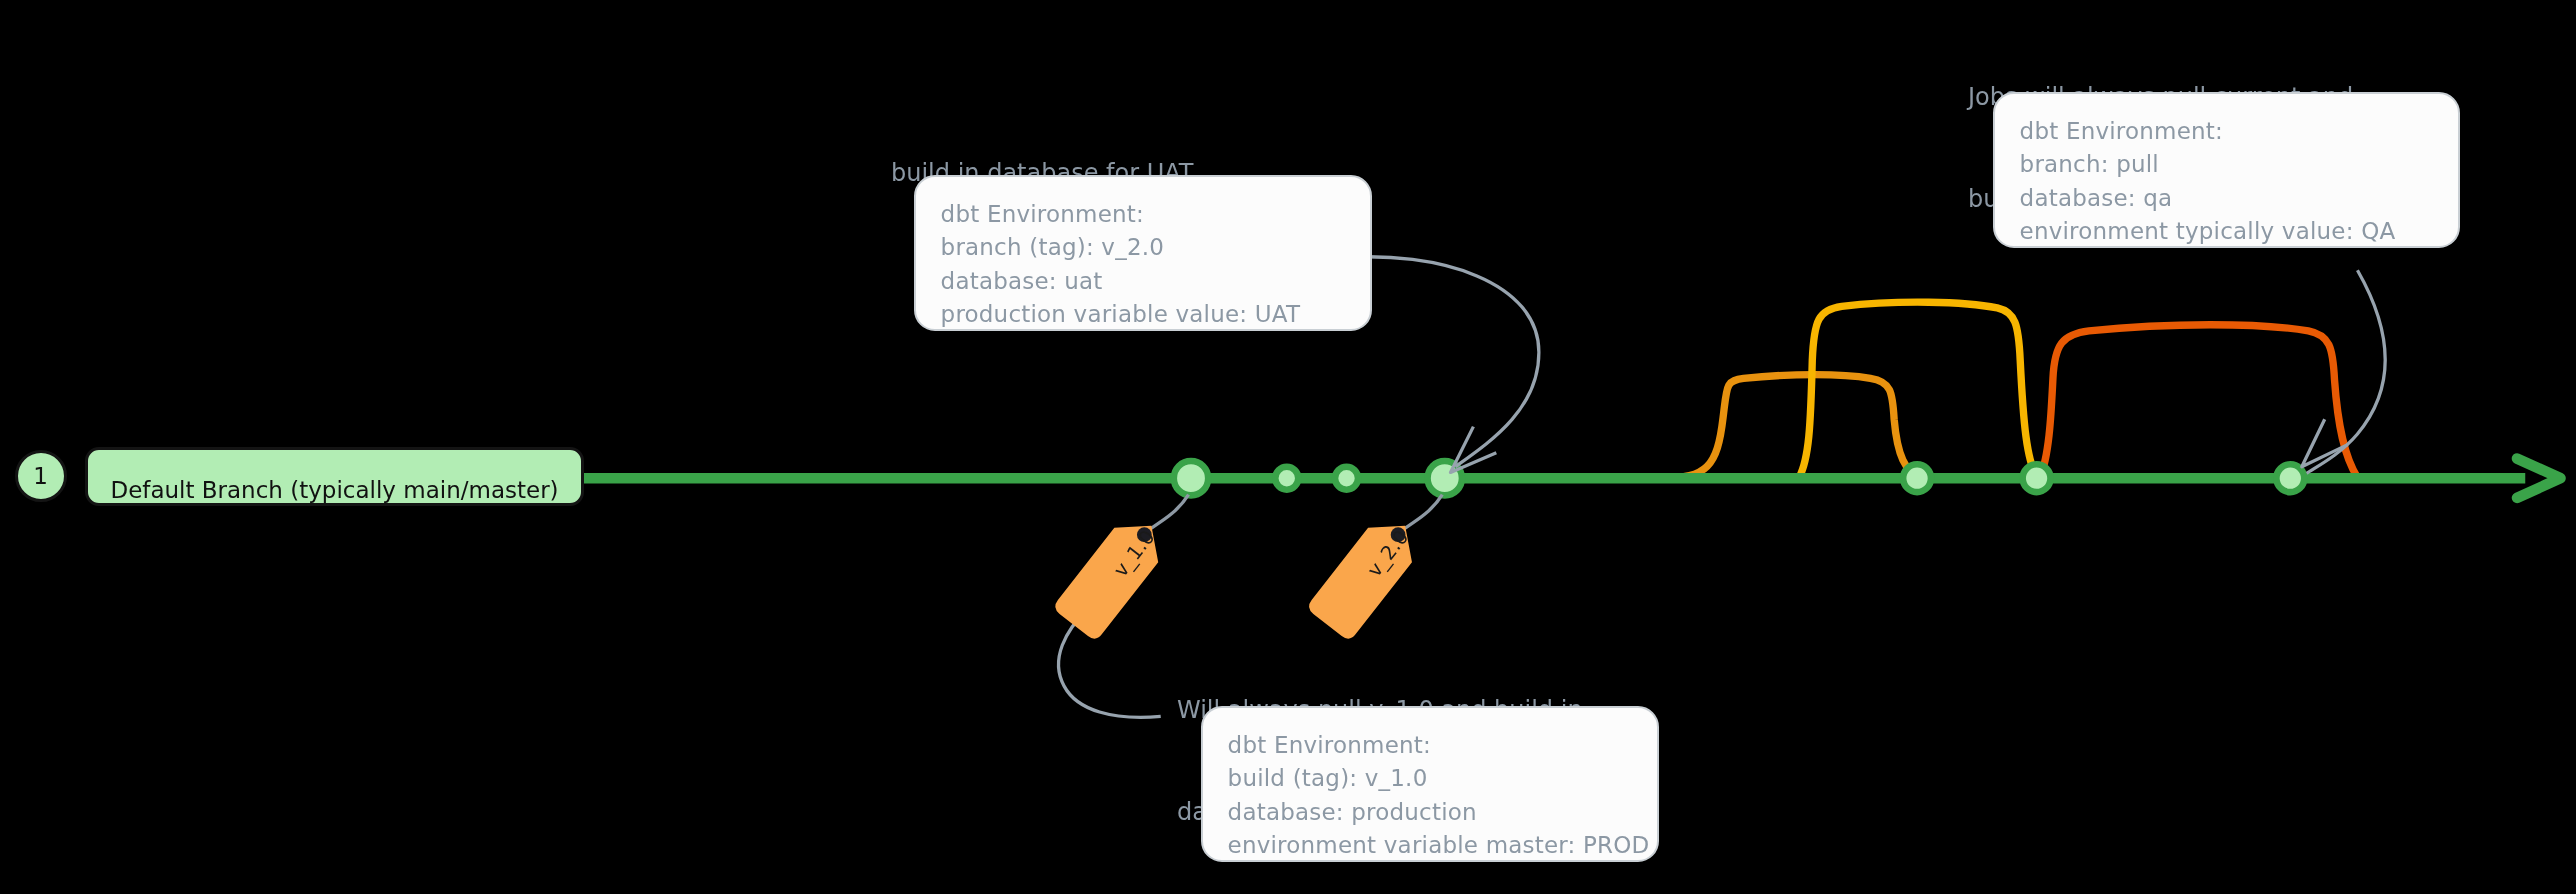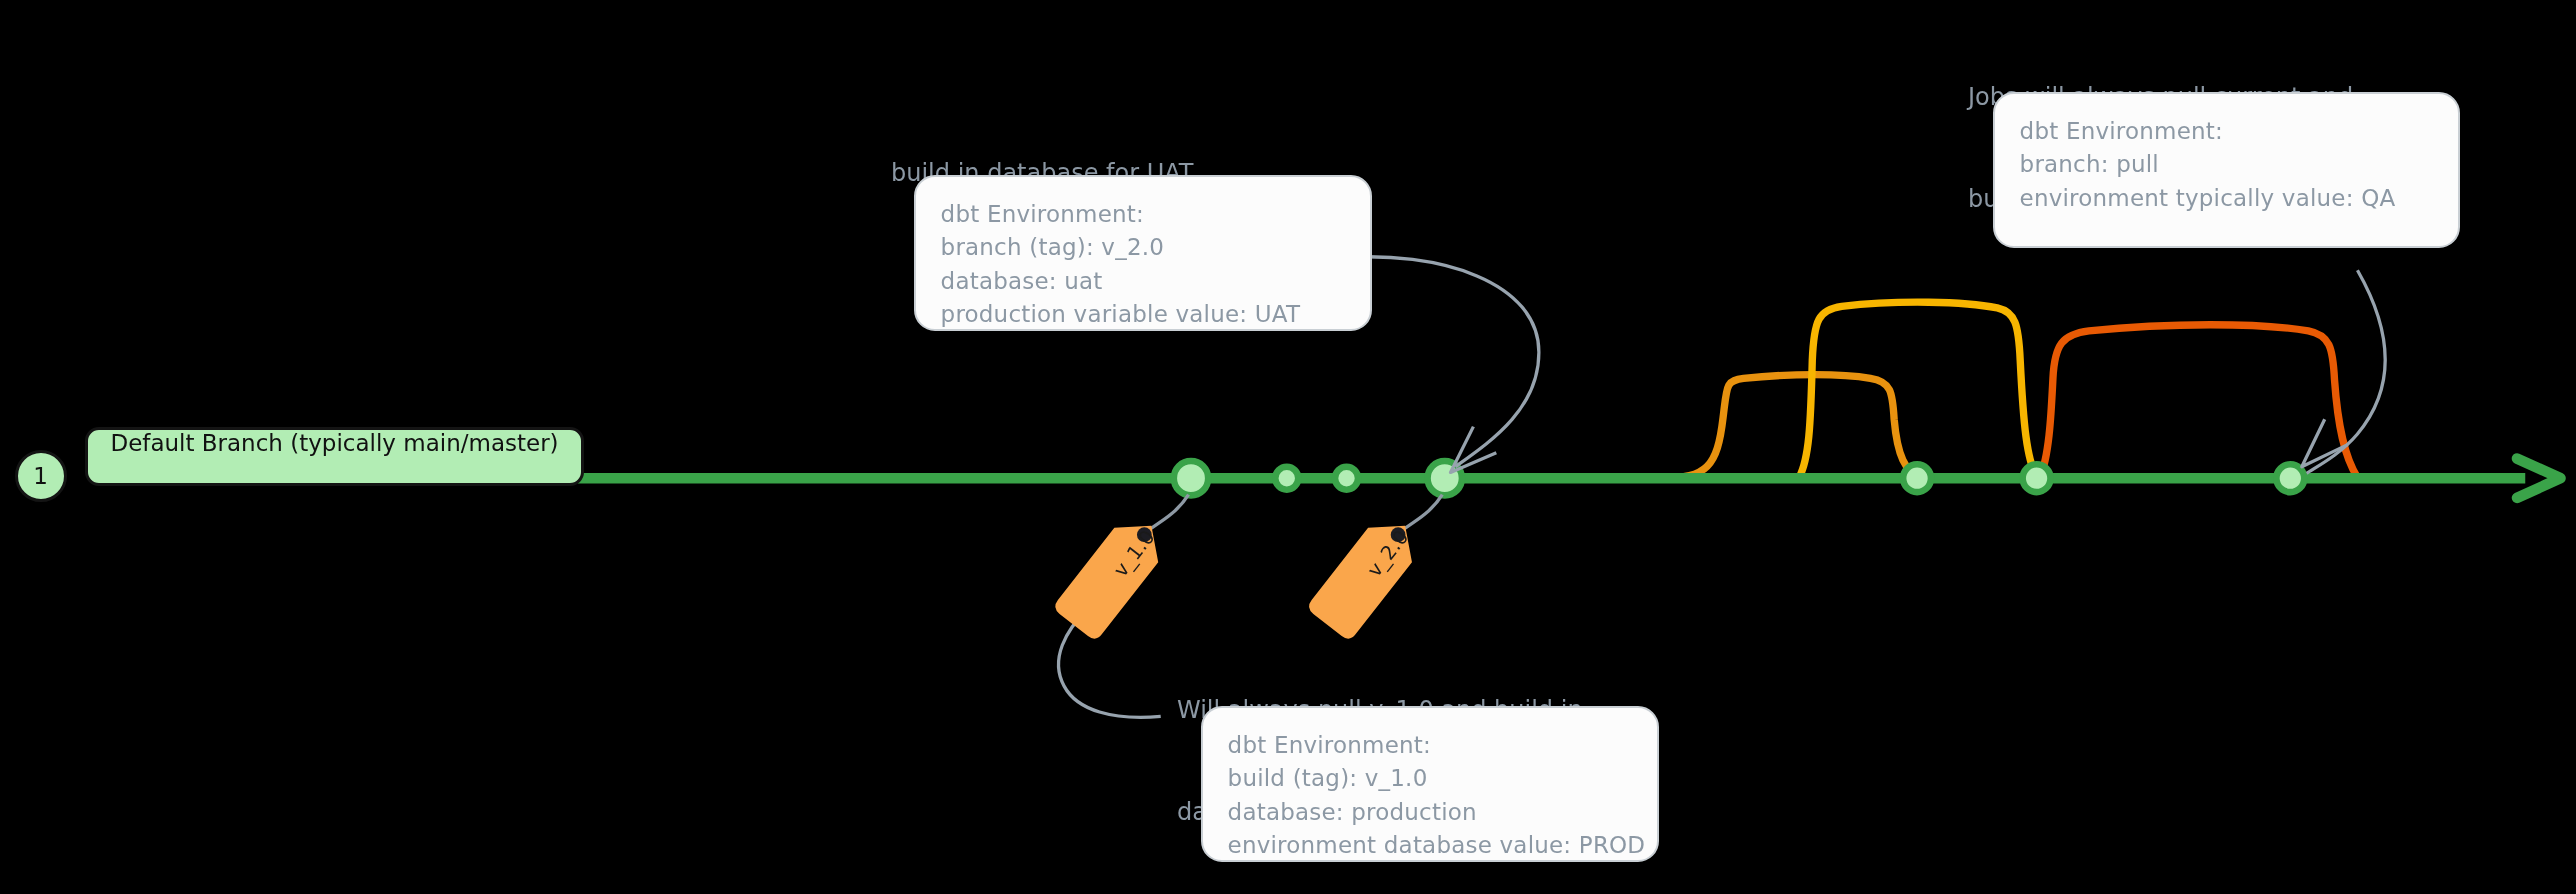--- a/index.html
+++ b/index.html
@@ -46,29 +46,29 @@
     font-family: "DejaVu Sans", sans-serif;
     font-size: 24px;
     line-height: 1.42;
     white-space: pre;
   }
   .headnote .ln { display: block; }
   
   #branch-pill {
     position: absolute;
     left: 85px;
-    top: 427px;
+    top: 447px;
     width: 499px;
     height: 59px;
     box-sizing: border-box;
     background: #B2EDB4;
     border: 3.3px solid #141414;
     border-radius: 14px;
     display: flex;
-    align-items: flex-start;
+    align-items: flex-end;
     justify-content: center;
     color: #111111;
     font-family: "DejaVu Sans", sans-serif;
     font-size: 23px;
     white-space: nowrap;
   }
   #branch-index {
     position: absolute;
     left: 14.7px;
     top: 450px;
@@ -181,28 +181,29 @@
     <span class="ln">production variable value: UAT</span>
   </div>
 
   <div class="headnote" style="left:1968px; top:11.5px;">
     <span class="ln">Jobs will always pull current and</span>
     <span class="ln">build in database for QA</span>
   </div>
   <div class="callout" style="left:1961px; top:92px; width:467px; height:156px;">
     <span class="ln">dbt Environment:</span>
     <span class="ln">branch: pull</span>
+    <span class="ln">database: qa</span>
     <span class="ln">environment typically value: QA</span>
   </div>
 
   <div class="headnote" style="left:1177px; top:625px;">
     <span class="ln">Will always pull v_1.0 and build in</span>
     <span class="ln">database for PROD</span>
   </div>
   <div class="callout" style="left:1169px; top:706px; width:458px; height:156px;">
     <span class="ln">dbt Environment:</span>
     <span class="ln">build (tag): v_1.0</span>
     <span class="ln">database: production</span>
-    <span class="ln">environment database value: PROD</span>
+    <span class="ln">environment variable master: PROD</span>
   </div>
 
 </div>
 
 
 </body></html>

